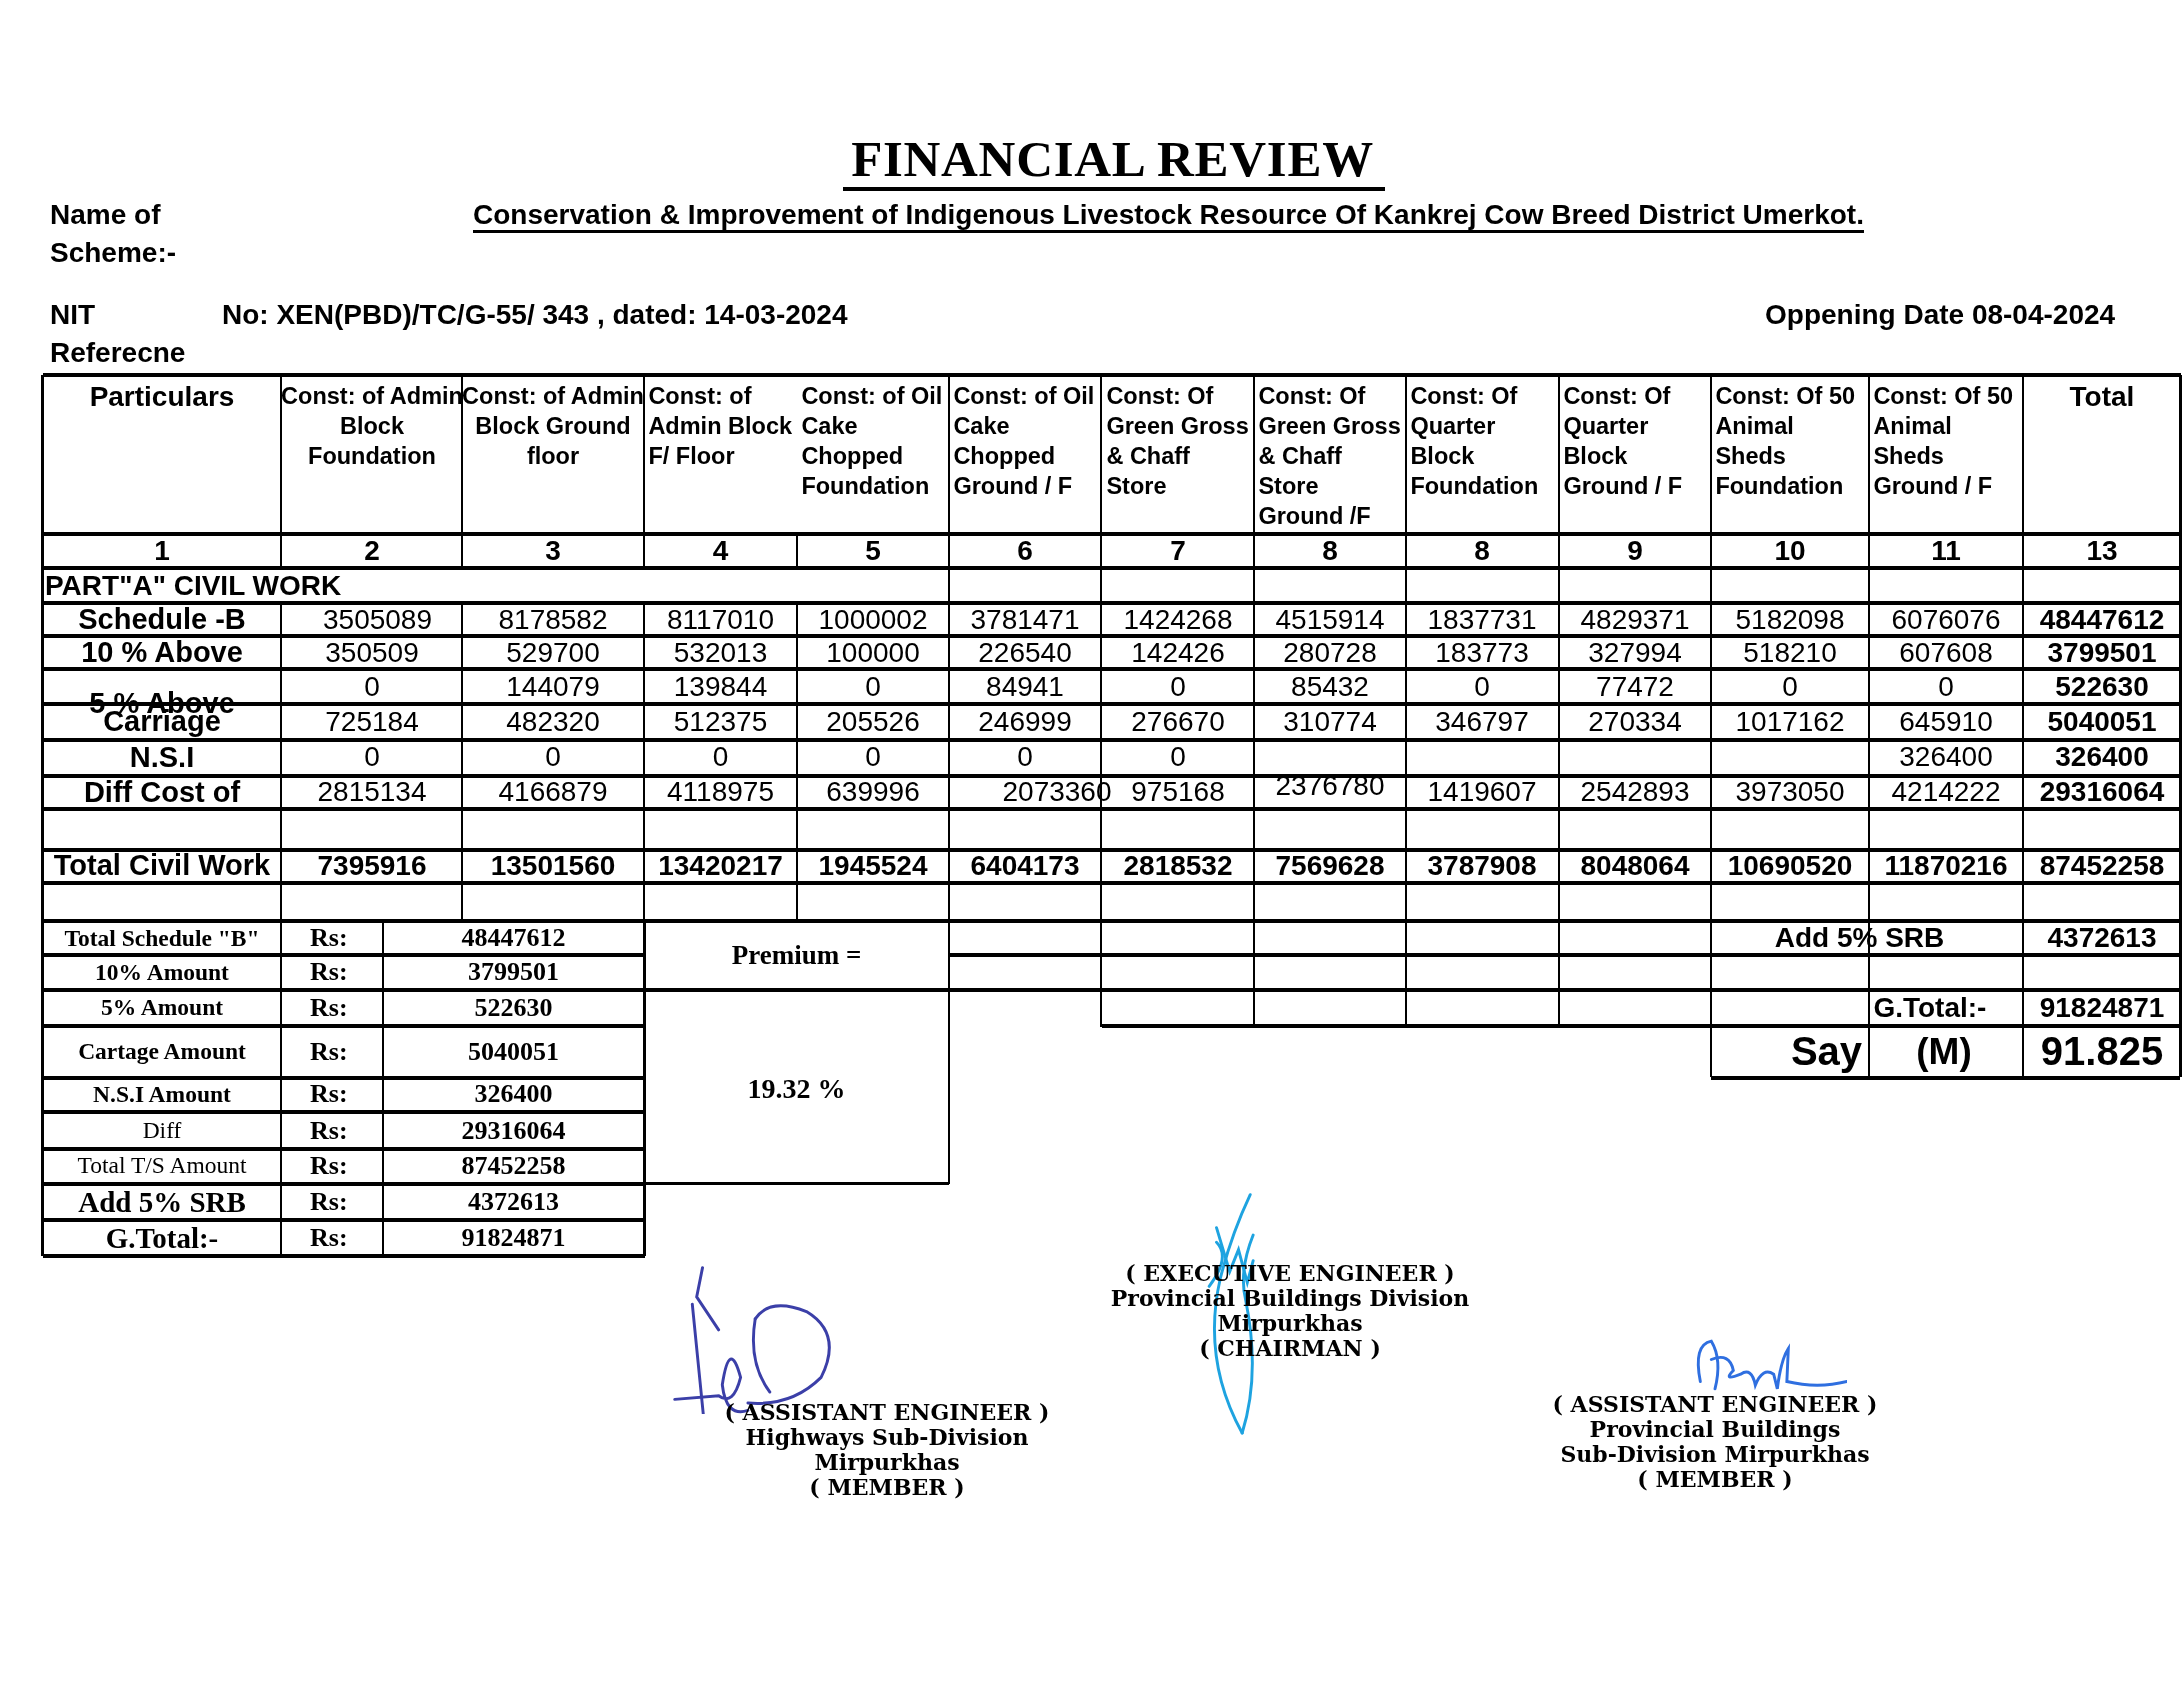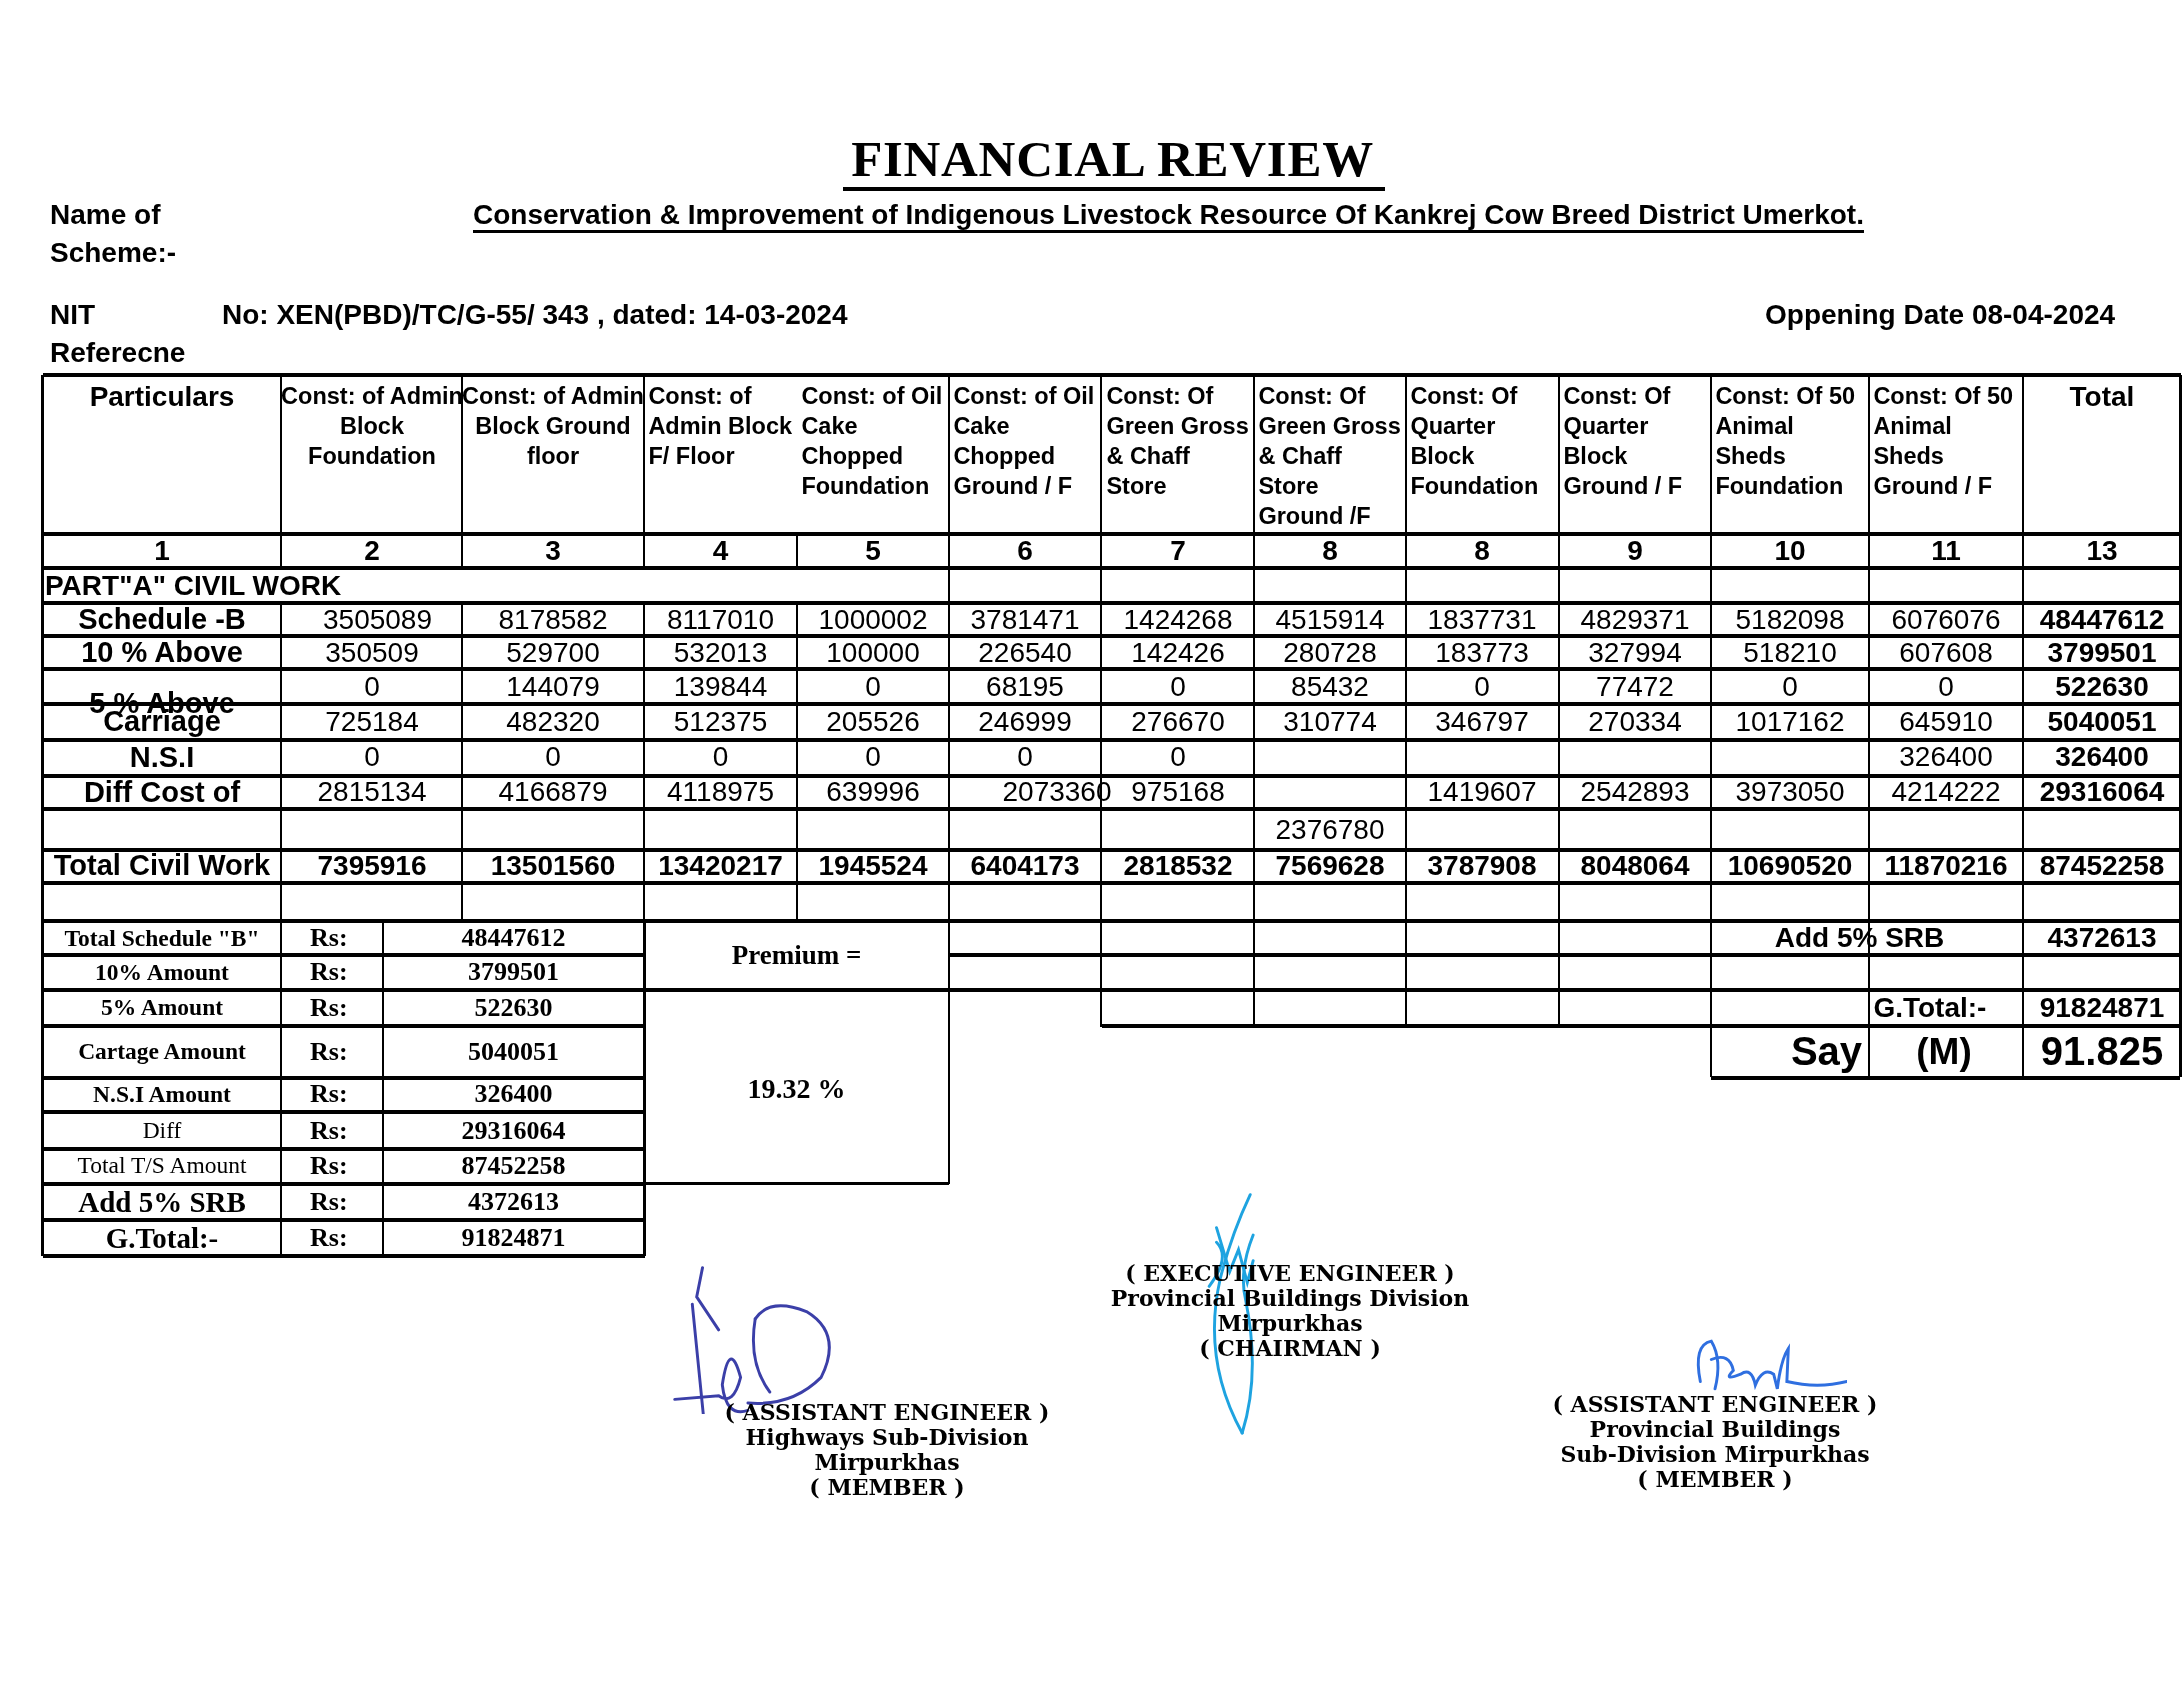--- a/index.html
+++ b/index.html
@@ -145,21 +145,21 @@
       <div class="cell sans num" style="left:1711px;top:636px;width:158px;height:33px;">518210</div>
       <div class="cell sans num" style="left:1869px;top:636px;width:154px;height:33px;">607608</div>
       <div class="cell sans numbold" style="left:2023px;top:636px;width:158px;height:33px;">3799501</div>
     </div>
     <div>
       <div class="cell sans rowlabel" style="left:43px;top:686px;width:238px;height:35px;">5 % Above</div>
       <div class="cell sans num" style="left:281px;top:669px;width:182px;height:35px;">0</div>
       <div class="cell sans num" style="left:462px;top:669px;width:182px;height:35px;">144079</div>
       <div class="cell sans num" style="left:644px;top:669px;width:153px;height:35px;">139844</div>
       <div class="cell sans num" style="left:797px;top:669px;width:152px;height:35px;">0</div>
-      <div class="cell sans num" style="left:949px;top:669px;width:152px;height:35px;">68195</div>
+      <div class="cell sans num" style="left:949px;top:669px;width:152px;height:35px;">84941</div>
       <div class="cell sans num" style="left:1102px;top:669px;width:152px;height:35px;">0</div>
       <div class="cell sans num" style="left:1254px;top:669px;width:152px;height:35px;">85432</div>
       <div class="cell sans num" style="left:1406px;top:669px;width:152px;height:35px;">0</div>
       <div class="cell sans num" style="left:1559px;top:669px;width:152px;height:35px;">77472</div>
       <div class="cell sans num" style="left:1711px;top:669px;width:158px;height:35px;">0</div>
       <div class="cell sans num" style="left:1869px;top:669px;width:154px;height:35px;">0</div>
       <div class="cell sans numbold" style="left:2023px;top:669px;width:158px;height:35px;">522630</div>
     </div>
     <div>
       <div class="cell sans rowlabel" style="left:43px;top:704px;width:238px;height:35px;">Carriage</div>
@@ -192,21 +192,21 @@
       <div class="cell sans numbold" style="left:2023px;top:739px;width:158px;height:36px;">326400</div>
     </div>
     <div>
       <div class="cell sans rowlabel" style="left:43px;top:775px;width:238px;height:34px;">Diff Cost of</div>
       <div class="cell sans num" style="left:281px;top:775px;width:182px;height:34px;">2815134</div>
       <div class="cell sans num" style="left:462px;top:775px;width:182px;height:34px;">4166879</div>
       <div class="cell sans num" style="left:644px;top:775px;width:153px;height:34px;">4118975</div>
       <div class="cell sans num" style="left:797px;top:775px;width:152px;height:34px;">639996</div>
       <div class="cell sans num" style="left:949px;top:775px;width:152px;height:34px;margin-left:32px;">2073360</div>
       <div class="cell sans num" style="left:1102px;top:775px;width:152px;height:34px;">975168</div>
-      <div class="cell sans num" style="left:1254px;top:813px;width:152px;height:34px;">2376780</div>
+      <div class="cell sans num" style="left:1254px;top:769px;width:152px;height:34px;">2376780</div>
       <div class="cell sans num" style="left:1406px;top:775px;width:152px;height:34px;">1419607</div>
       <div class="cell sans num" style="left:1559px;top:775px;width:152px;height:34px;">2542893</div>
       <div class="cell sans num" style="left:1711px;top:775px;width:158px;height:34px;">3973050</div>
       <div class="cell sans num" style="left:1869px;top:775px;width:154px;height:34px;">4214222</div>
       <div class="cell sans numbold" style="left:2023px;top:775px;width:158px;height:34px;">29316064</div>
     </div>
     <div>
       <div class="cell sans rowlabel" style="left:43px;top:849px;width:238px;height:33px;">Total Civil Work</div>
       <div class="cell sans numbold" style="left:281px;top:849px;width:182px;height:33px;">7395916</div>
       <div class="cell sans numbold" style="left:462px;top:849px;width:182px;height:33px;">13501560</div>

